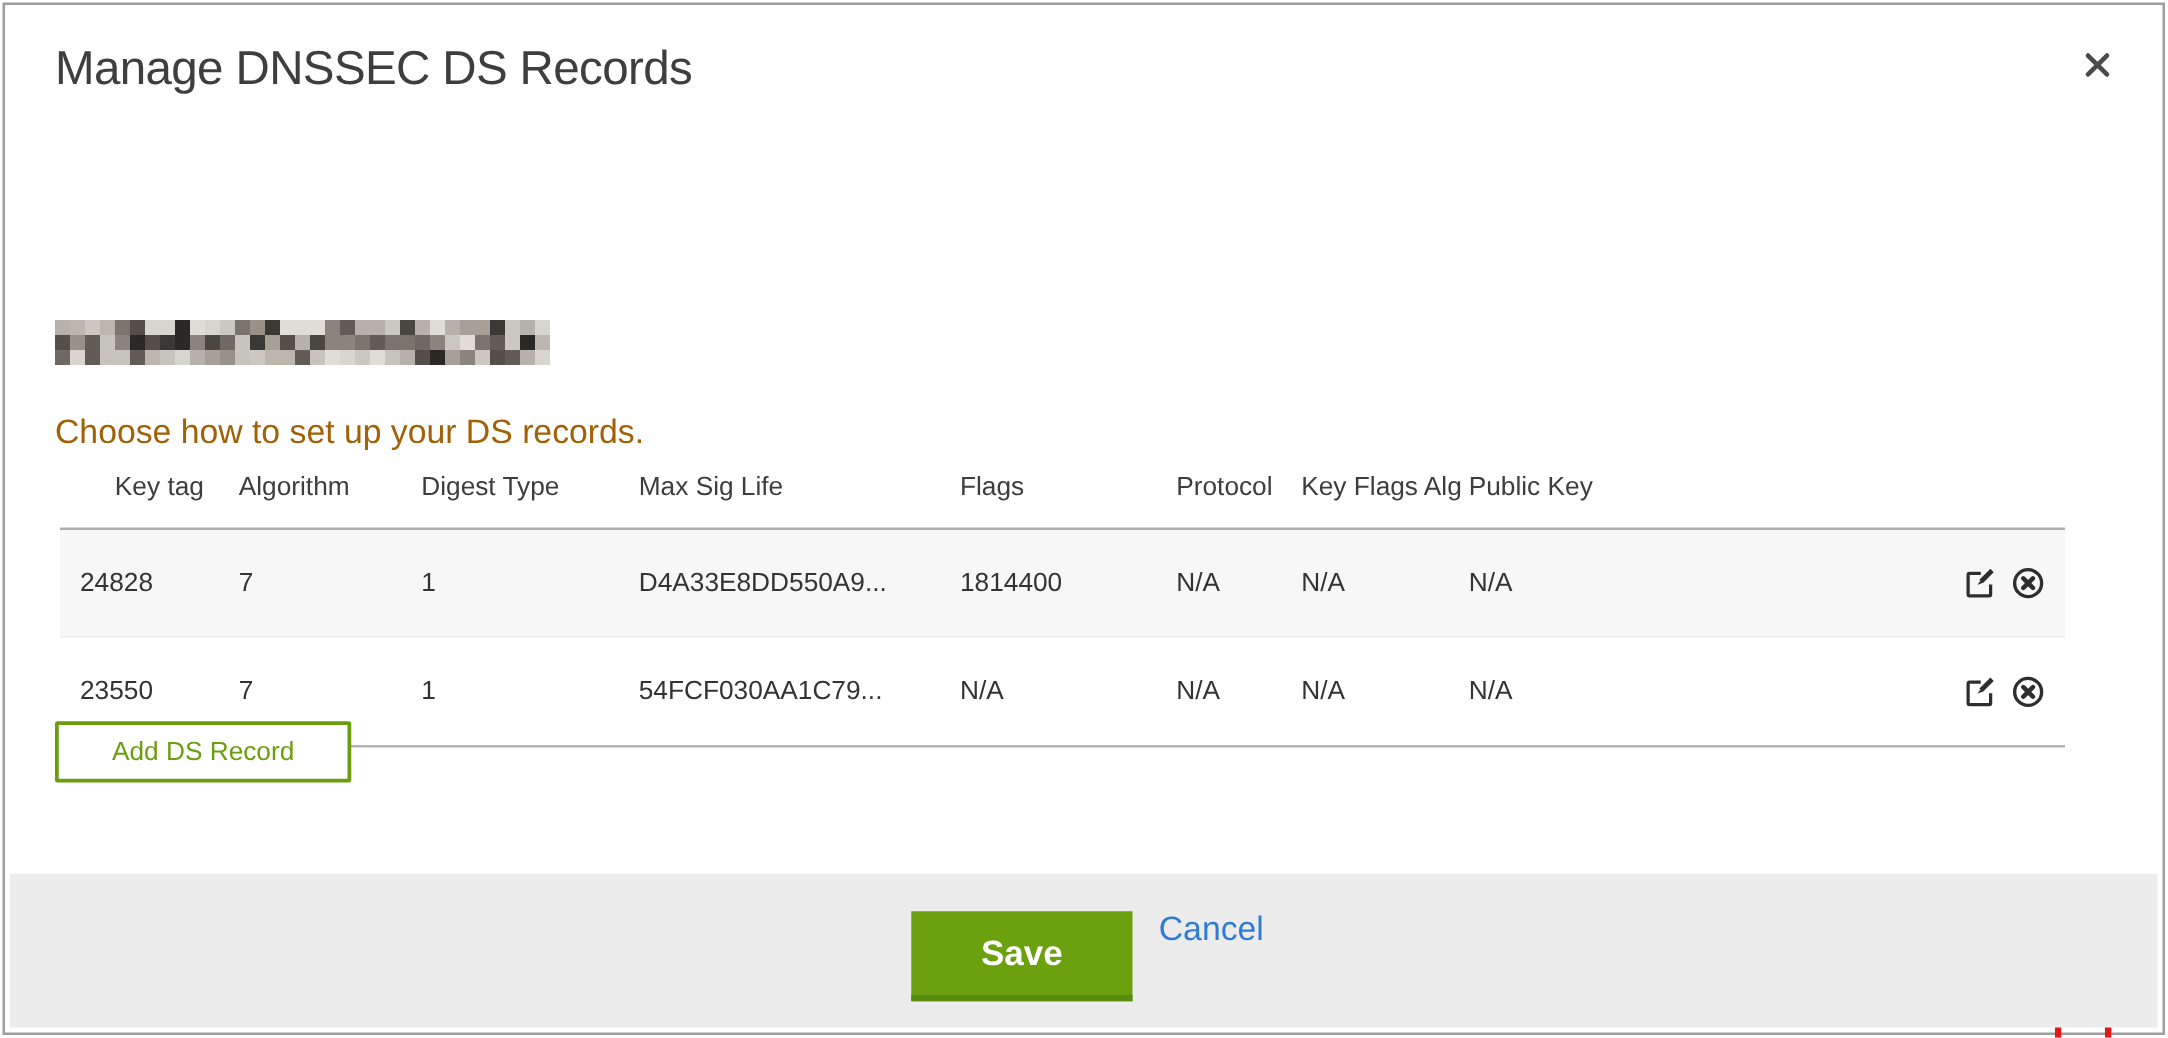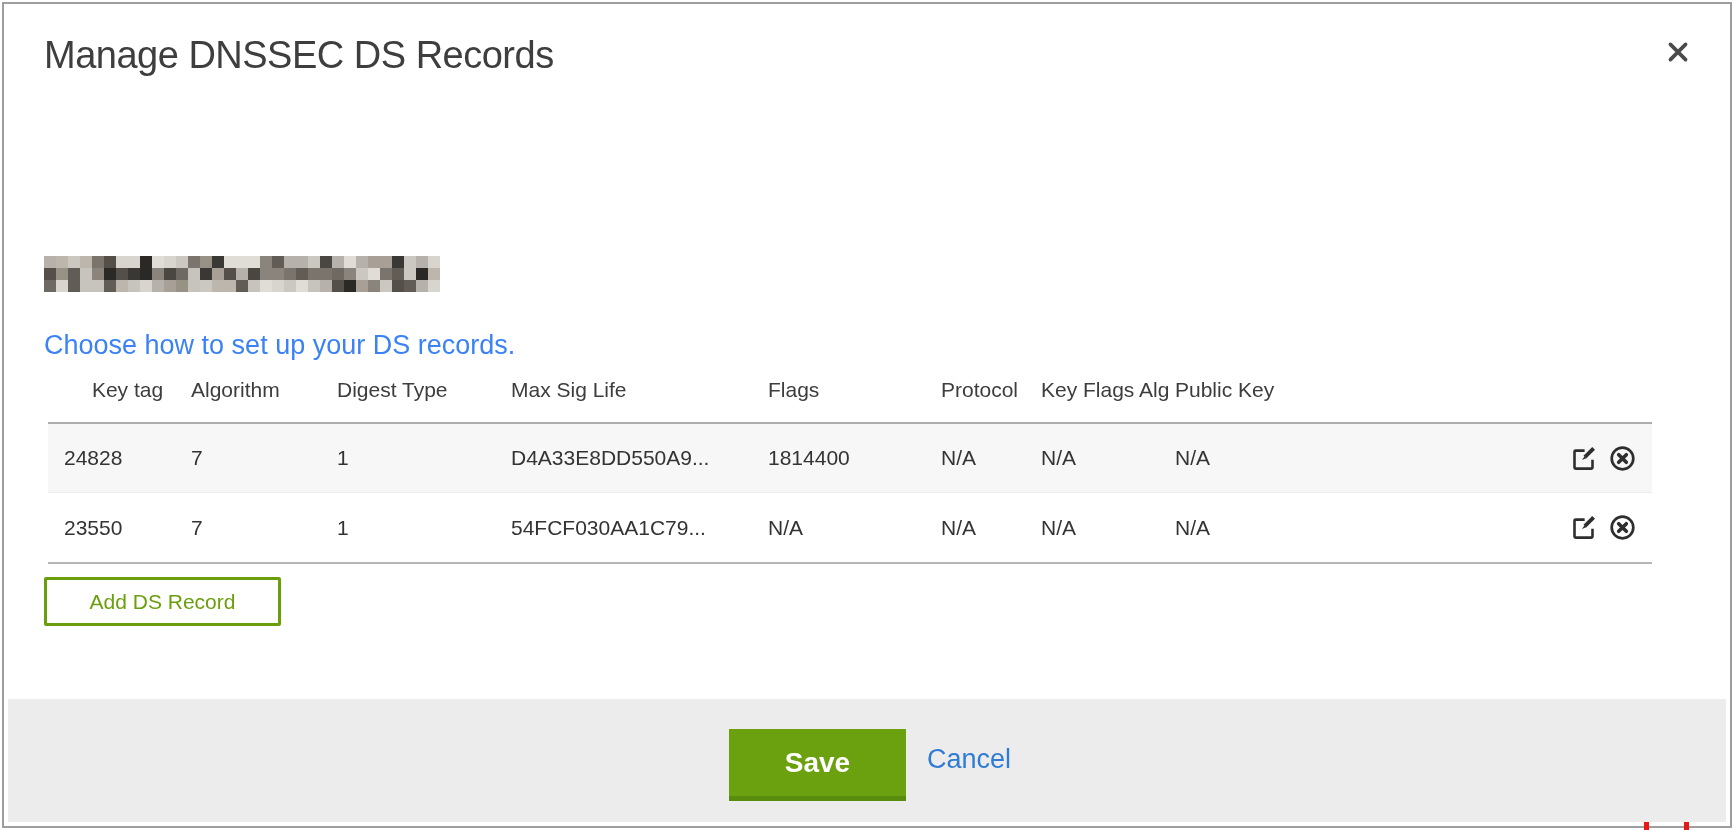--- a/index.html
+++ b/index.html
@@ -14,30 +14,30 @@
 
   .close-btn { position:absolute; left:1654px; top:28px; width:40px; height:40px;
                display:flex; align-items:center; justify-content:center;
                background:none; border:none; cursor:pointer; }
 
   .domain-redacted { position:absolute; left:40px; top:252px; width:396px; height:36px;
                      display:grid; grid-template-columns:repeat(33,12px);
                      grid-template-rows:repeat(3,12px); }
   .domain-redacted span { width:12px; height:12px; }
 
-  .subtitle { position:absolute; left:40px; top:326px; font-size:27px; color:#3b82f6; }
+  .subtitle { position:absolute; left:40px; top:326px; font-size:27px; color:#a16207; }
 
   .table-wrap { position:absolute; left:44px; top:372px; width:1604px; }
   .grid-row { display:grid;
       grid-template-columns:143px 146px 174px 257px 173px 100px 134px 179px 210px 88px; }
   .header-row { height:46px; align-items:flex-start; padding-top:2px; }
   .header-row .hcell { font-size:21px; color:#3d3d3d; }
   .hcell:first-child, .cell:first-child { padding-left:16px;text-align:center; }
   .tbody { border-top:2px solid #adadad; border-bottom:2px solid #b5b5b5; }
-  .data-row { height:69px; align-items:center; }
+  .data-row { height:86px; align-items:center; }
   .data-row.alt { background:var(--row_alt_gray,#f7f7f7); border-bottom:1px solid #ececec; }
   .cell { font-size:21px; color:#333; display:flex; align-items:center; }
   .actions { display:flex; justify-content:flex-end; align-items:center;
              gap:12px; padding-right:16px; }
   .icon-btn { background:none; border:none; padding:0; width:27px; height:27px;
               cursor:pointer; display:flex; align-items:center; justify-content:center; }
 
   .annotation-box { position:absolute; left:1596px; top:424px; width:45px; height:131px;
                     border:5px solid var(--highlight_red,#ea1515); pointer-events:none; }
 
@@ -46,21 +46,21 @@
              border-radius:2px; color:var(--action_green,#6b9e0c); font-size:21px;
              font-family:"Liberation Sans",sans-serif; cursor:pointer; }
 
   .footer { position:absolute; left:4px; right:4px; top:695px; bottom:4px;
             background:var(--footer_gray,#ececec); }
   .save-btn { position:absolute; left:721px; top:30px; width:177px; height:72px;
               background:var(--save_green,#6ba10f);
               border:none; border-bottom:5px solid var(--save_green_shadow,#588c0e);
               color:#fff; font-size:28px; font-weight:bold;
               font-family:"Liberation Sans",sans-serif; cursor:pointer; }
-  .cancel-link { position:absolute; left:919px; top:45px; font-size:27px;
+  .cancel-link { position:absolute; left:919px; top:29px; font-size:27px;
                  color:var(--link_blue,#2e7cd6); text-decoration:none; cursor:pointer; }
 </style>
 </head>
 <body>
 
 <div class="frame">
 
   <div class="title">Manage DNSSEC DS Records</div>
 
   <button class="close-btn">

